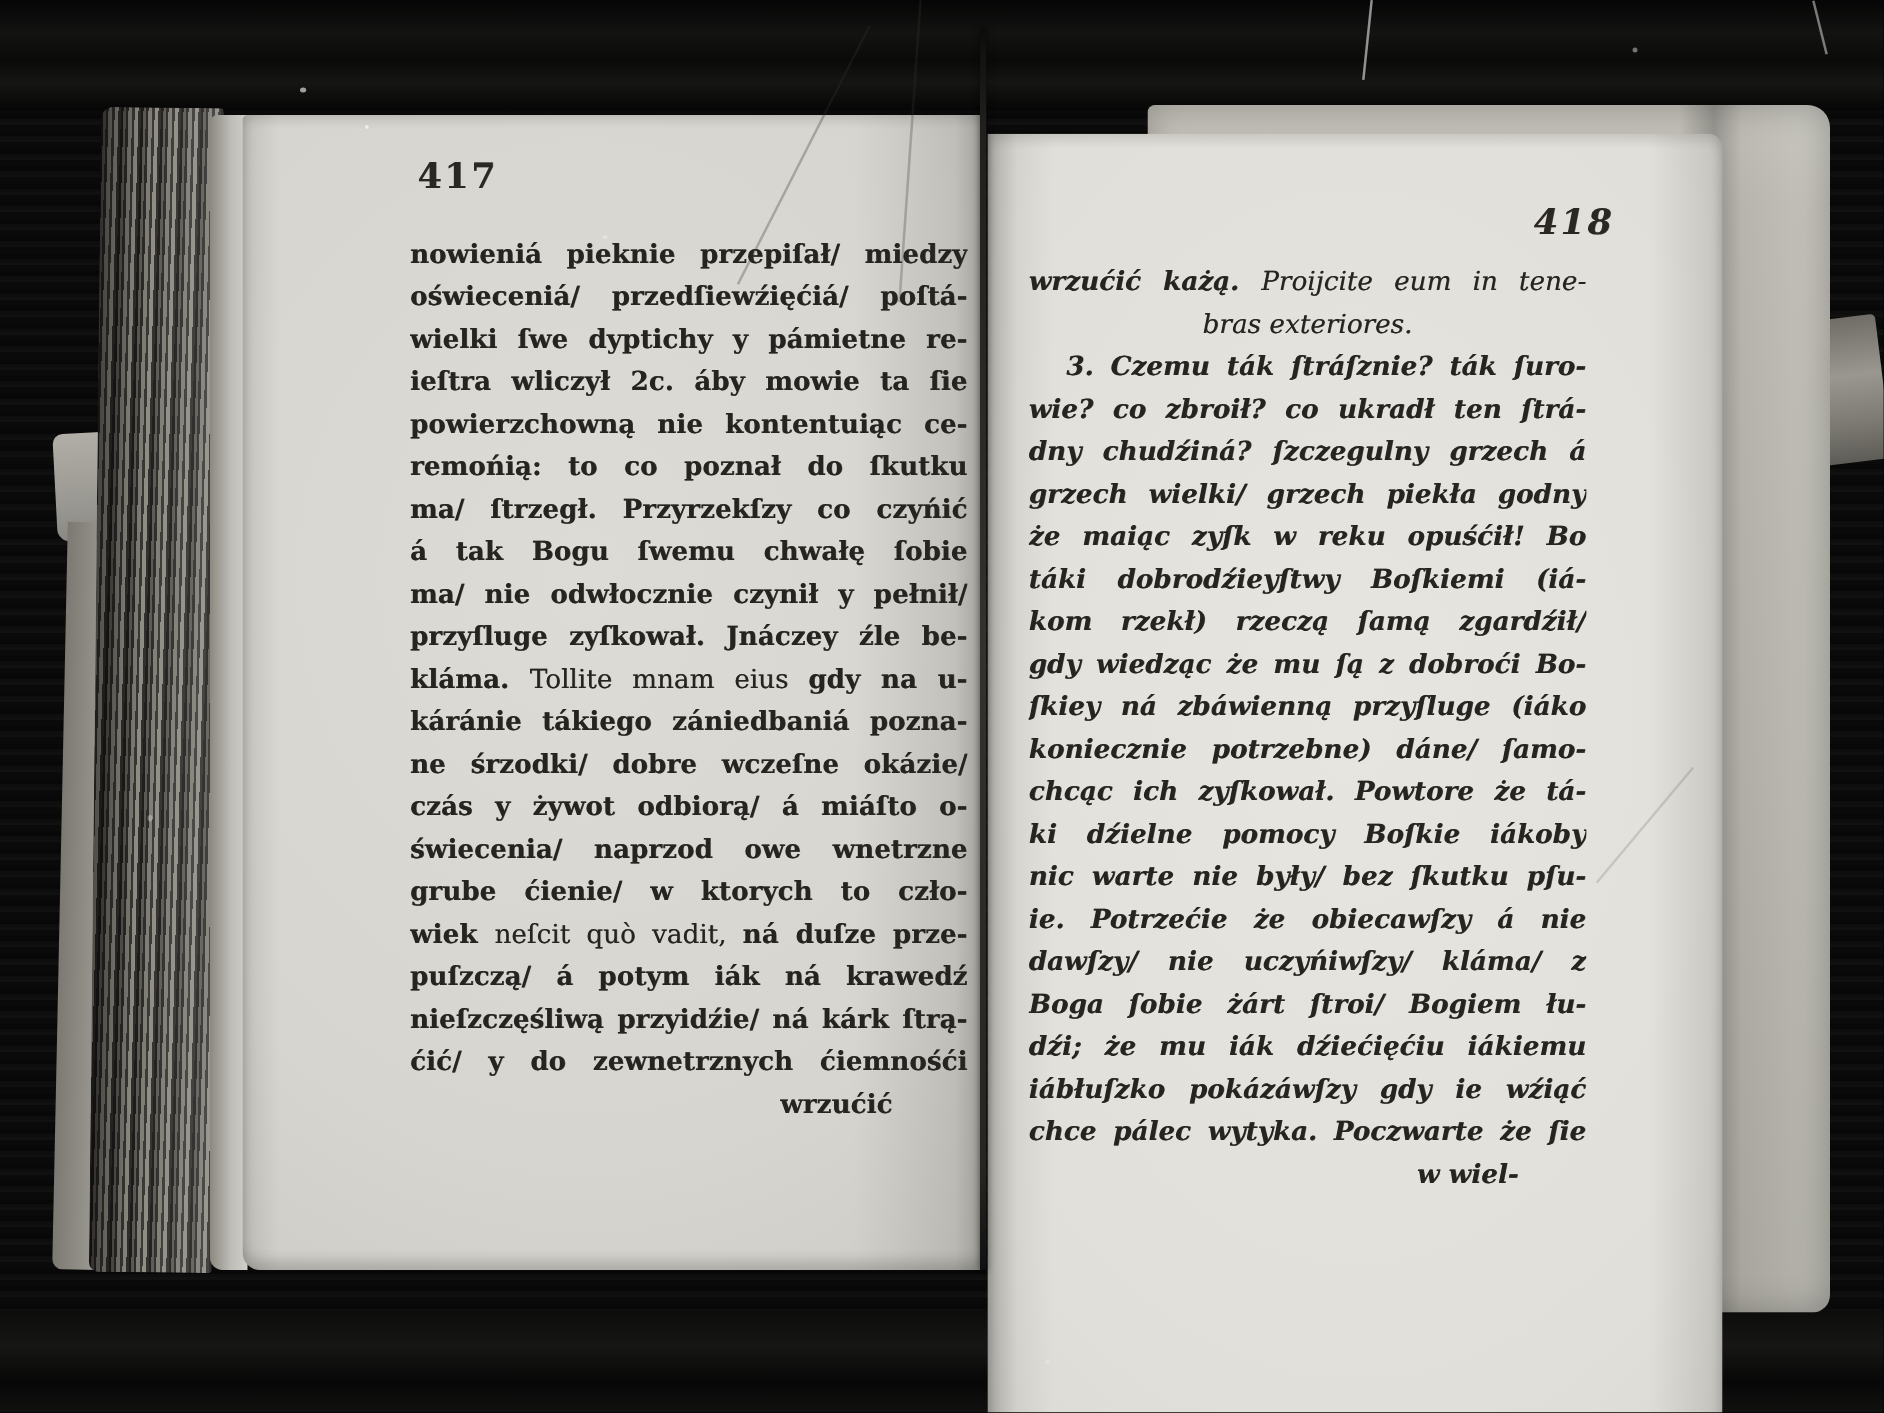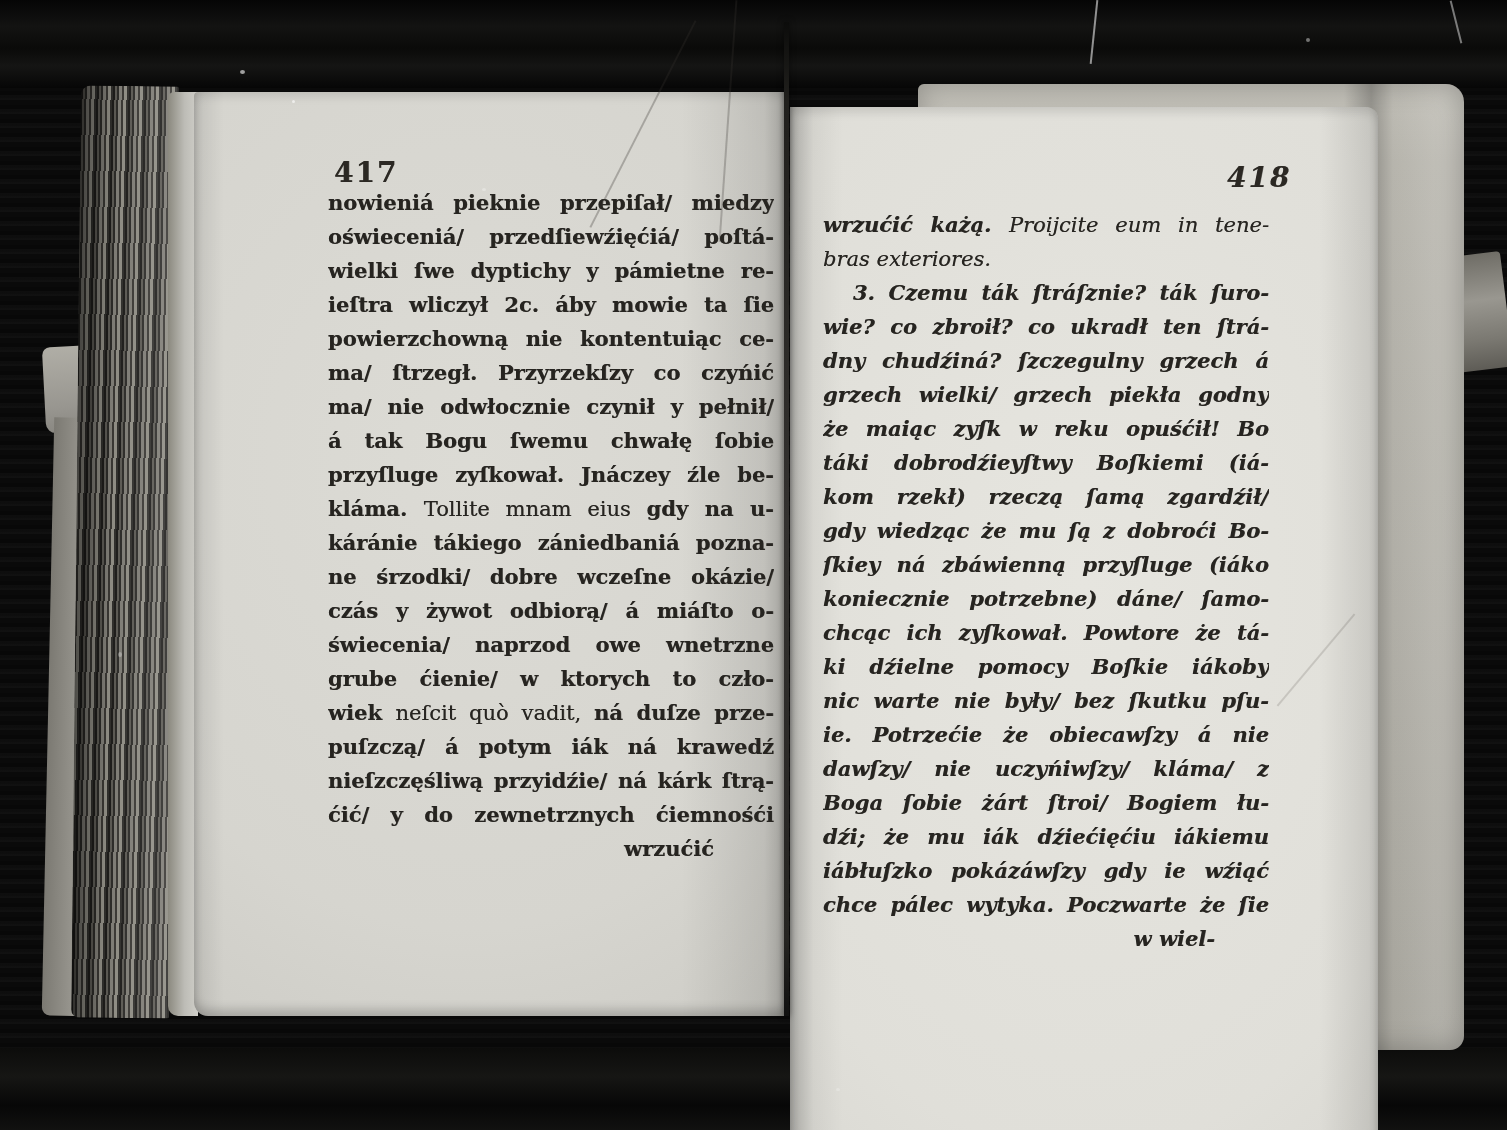--- a/index.html
+++ b/index.html
@@ -59,30 +59,30 @@
       linear-gradient(90deg,rgba(0,0,0,0) 90%,rgba(0,0,0,0.12) 100%),
       radial-gradient(118% 92% at 50% 42%, #e6e5df 0%, #e0dfd9 55%, #d5d4ce 85%, #c6c5bf 100%);
     box-shadow:inset 0 -8px 10px rgba(0,0,0,0.16), inset 0 6px 8px rgba(0,0,0,0.10);font-style:italic;}
   .gutter{position:absolute;left:784px;top:22px;width:5px;height:994px;z-index:6;
     background:linear-gradient(180deg,#0c0c0b 0%,#21201d 8%,#343230 50%,#262522 92%,#101010 100%);
     box-shadow:0 0 6px rgba(0,0,0,0.5);}
 
   
   .pagenum{position:absolute;font-size:28px;font-weight:700;color:#2b2823;letter-spacing:2px;
     text-shadow:0.4px 0.4px 0.5px rgba(30,28,24,0.55);}
-  .pn-left{left:140px;top:32px;margin-top:32px;}
+  .pn-left{left:140px;top:32px;}
   .pn-right{left:437px;top:54px;}
   .textblock{position:absolute;width:446px;}
   .tb-left{left:134px;top:94px;}
   .tb-right{left:33px;top:101px;}
   .line{height:34px;line-height:34px;font-size:21px;color:#262420;overflow:hidden;
     text-shadow:0.35px 0.35px 0.45px rgba(32,29,25,0.6);}
   .line.justify{text-align:justify;text-align-last:justify;}
   .line.indent{text-align:justify;text-align-last:justify;text-indent:30px;}
-  .line.left{text-align:left;}
+  .line.left{text-align:center;}
   .line.catchword{text-align:right;}
   .tb-left .line.catchword{padding-right:60px;}
   .tb-right .line.catchword{padding-right:54px;}
   .fraktur{font-family:"DejaVu Serif",serif;font-weight:700;}
   .latin{font-family:"DejaVu Serif",serif;font-weight:400;}
 
   
   .scr{position:absolute;z-index:8;pointer-events:none;}
   .s1{left:1093px;top:0;width:2px;height:64px;transform:rotate(6deg);background:rgba(255,255,255,0.55);}
   .s2{left:1455px;top:0;width:2px;height:44px;transform:rotate(-14deg);background:rgba(255,255,255,0.45);}
@@ -116,23 +116,24 @@
     <div class="bottom-strip"></div>
 
     <div class="page page-left">
       <div class="pagenum pn-left">417</div>
       <div class="textblock tb-left" id="left-lines">
           <div class="line justify"><span class="fraktur">nowieniá pieknie przepiſał/ miedzy</span></div>
           <div class="line justify"><span class="fraktur">oświeceniá/ przedſiewźięćiá/ poſtá-</span></div>
           <div class="line justify"><span class="fraktur">wielki ſwe dyptichy y pámietne re-</span></div>
           <div class="line justify"><span class="fraktur">ieſtra wliczył 2c. áby mowie ta ſie</span></div>
           <div class="line justify"><span class="fraktur">powierzchowną nie kontentuiąc ce-</span></div>
+          <div class="line justify"><span class="fraktur">remońią: to co poznał do ſkutku</span></div>
           <div class="line justify"><span class="fraktur">ma/ ſtrzegł. Przyrzekſzy co czyńić</span></div>
+          <div class="line justify"><span class="fraktur">á tak Bogu ſwemu chwałę ſobie</span></div>
           <div class="line justify"><span class="fraktur">ma/ nie odwłocznie czynił y pełnił/</span></div>
-          <div class="line justify"><span class="fraktur">á tak Bogu ſwemu chwałę ſobie</span></div>
           <div class="line justify"><span class="fraktur">przyſluge zyſkował. Jnáczey źle be-</span></div>
           <div class="line justify"><span class="fraktur">kláma. </span><span class="latin">Tollite mnam eius </span><span class="fraktur">gdy na u-</span></div>
           <div class="line justify"><span class="fraktur">káránie tákiego zániedbaniá pozna-</span></div>
           <div class="line justify"><span class="fraktur">ne śrzodki/ dobre wczeſne okázie/</span></div>
           <div class="line justify"><span class="fraktur">czás y żywot odbiorą/ á miáſto o-</span></div>
           <div class="line justify"><span class="fraktur">świecenia/ naprzod owe wnetrzne</span></div>
           <div class="line justify"><span class="fraktur">grube ćienie/ w ktorych to czło-</span></div>
           <div class="line justify"><span class="fraktur">wiek </span><span class="latin">neſcit quò vadit, </span><span class="fraktur">ná duſze prze-</span></div>
           <div class="line justify"><span class="fraktur">puſzczą/ á potym iák ná krawedź</span></div>
           <div class="line justify"><span class="fraktur">nieſzczęśliwą przyidźie/ ná kárk ſtrą-</span></div>

